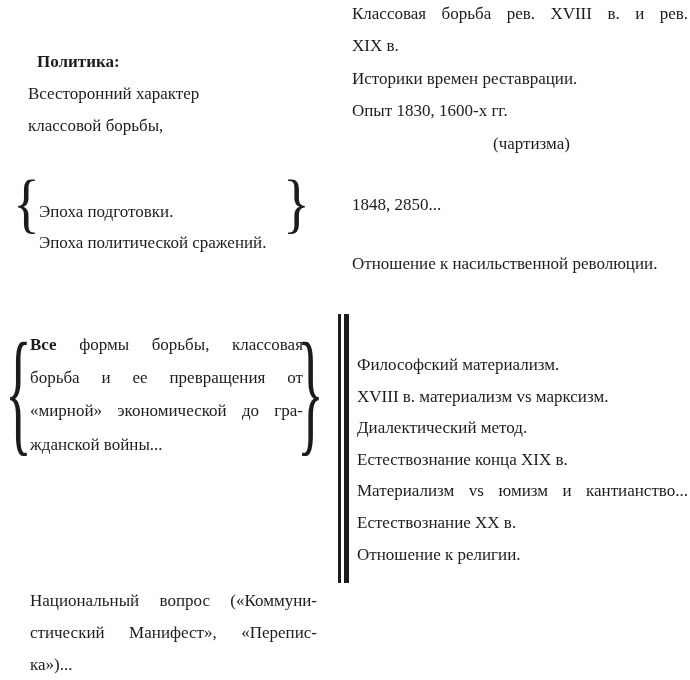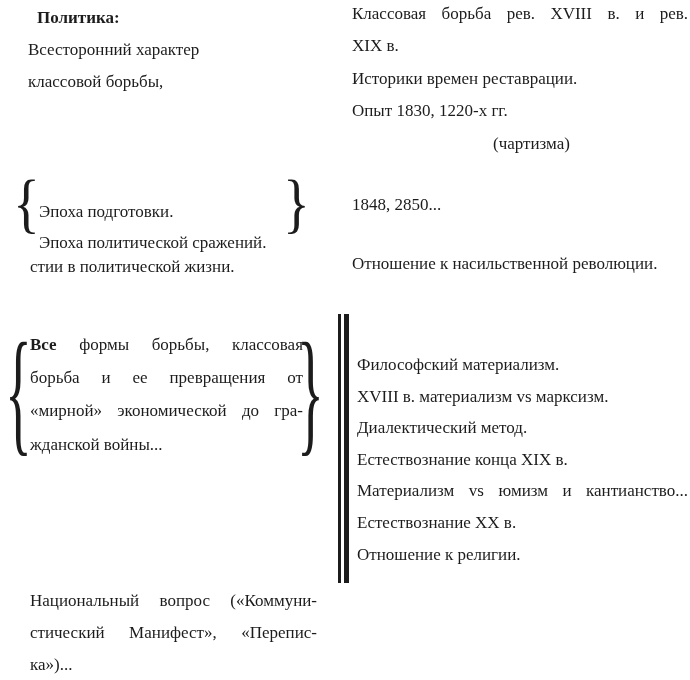--- a/index.html
+++ b/index.html
@@ -13,21 +13,21 @@
   }
   #page { position: relative; width: 690px; height: 680px; background: var(--paper, #ffffff); }
 
   .abs { position: absolute; }
 
   
   .jl { text-align: justify; text-align-last: justify; }
 
   
   #left-top    { left: 28px;  top: 2px;   width: 292px; line-height: 32px; }
-  #left-top .heading { font-weight: bold; text-indent: 9px; }
+  #left-top .heading { font-weight: bold; text-indent: 9px; margin-top: 44px; }
 
   #right-top   { left: 352px; top: -2px;  width: 336px; line-height: 32.4px; }
   #right-top .chartism { padding-left: 141px; }
 
   #epoch-content { left: 39px; top: 173px; width: 248px; line-height: 31px; margin-top: 23px; }
 
   #years-1848  { left: 352px; top: 195px; width: 336px; }
 
   #growth      { left: 30px;  top: 251px; width: 287px; line-height: 31.5px; }
 
@@ -69,35 +69,34 @@
   <div id="left-top" class="abs">
     <div class="heading">Политика:</div>
     <div>Всесторонний характер</div>
     <div>классовой борьбы,</div>
   </div>
 
   <div id="right-top" class="abs">
     <div class="jl">Классовая борьба рев. XVIII в. и рев.</div>
     <div>XIX в.</div>
     <div>Историки времен реставрации.</div>
-    <div>Опыт 1830, 1220-х гг.</div>
+    <div>Опыт 1830, 1600-х гг.</div>
     <div class="chartism">(чартизма)</div>
   </div>
 
   <span id="brace1-left" class="brace">{</span>
   <div id="epoch-content" class="abs">
     <div>Эпоха подготовки.</div>
     <div>Эпоха политической сражений.</div>
   </div>
   <span id="brace1-right" class="brace">}</span>
 
   <div id="years-1848" class="abs">1848, 2850...</div>
 
   <div id="growth" class="abs">
-    <div>стии в политической жизни.</div>
   </div>
 
   <div id="violence" class="abs">Отношение к насильственной революции.</div>
 
   <span id="brace2-left" class="brace">{</span>
   <div id="forms-content" class="abs">
     <div class="jl"><span class="bold-word">Все</span><span> формы борьбы, классовая</span></div>
     <div class="jl">борьба и ее превращения от</div>
     <div class="jl">«мирной» экономической до гра-</div>
     <div>жданской войны...</div>

